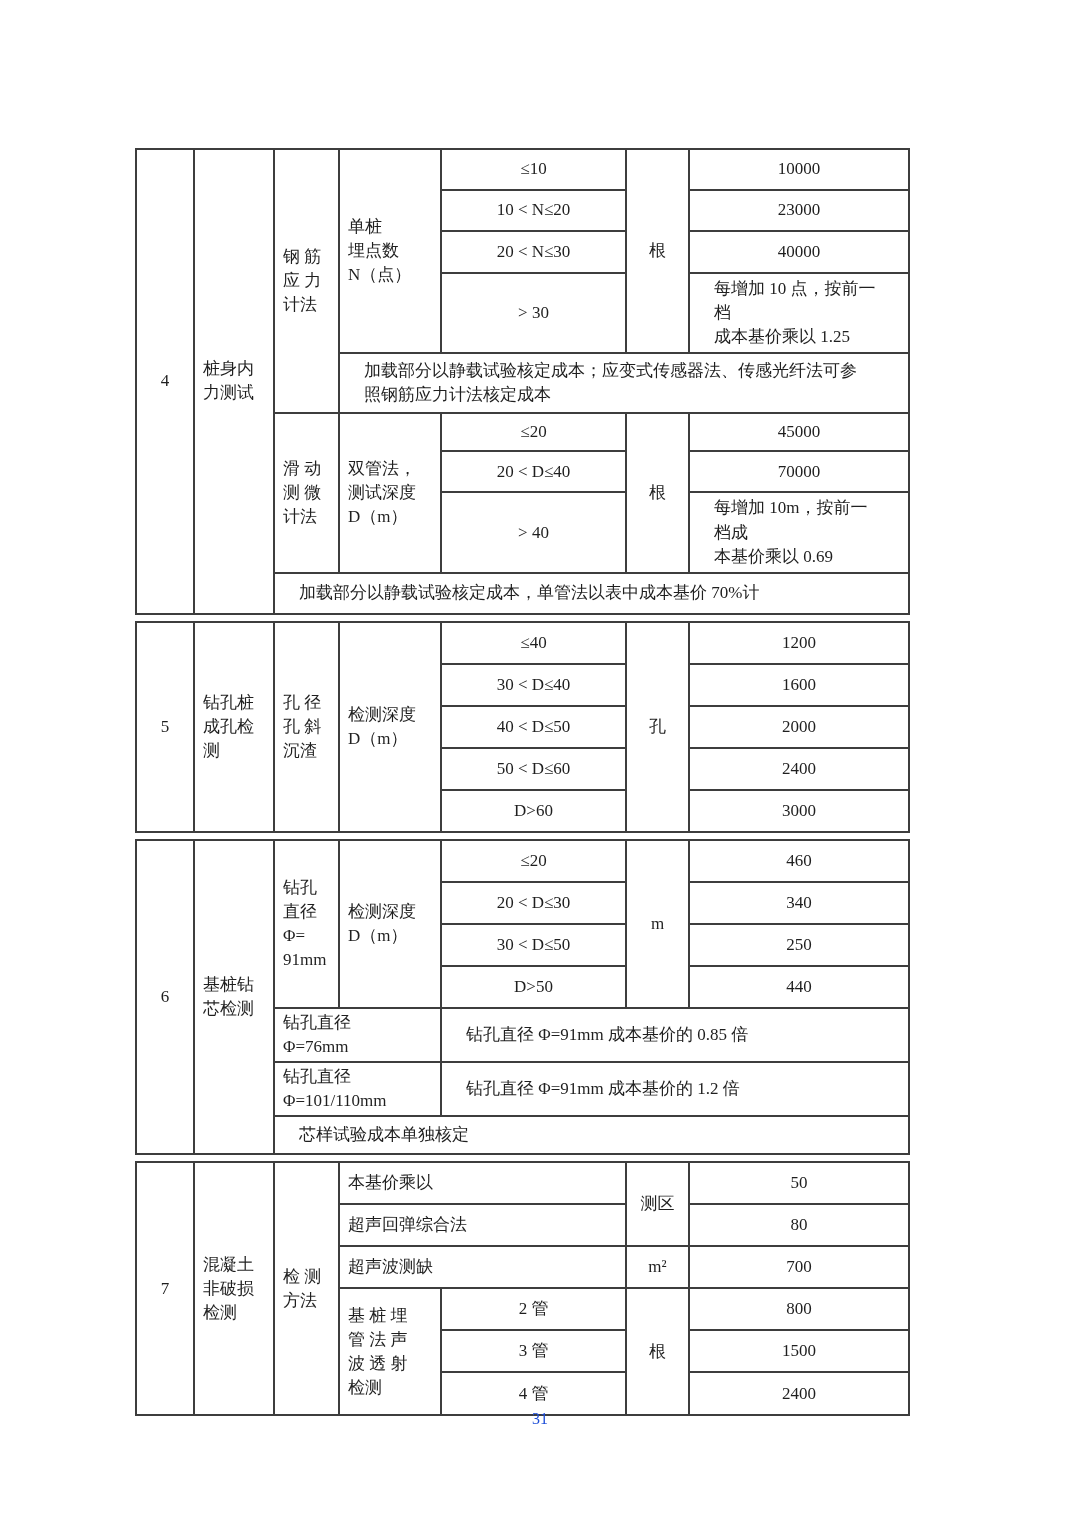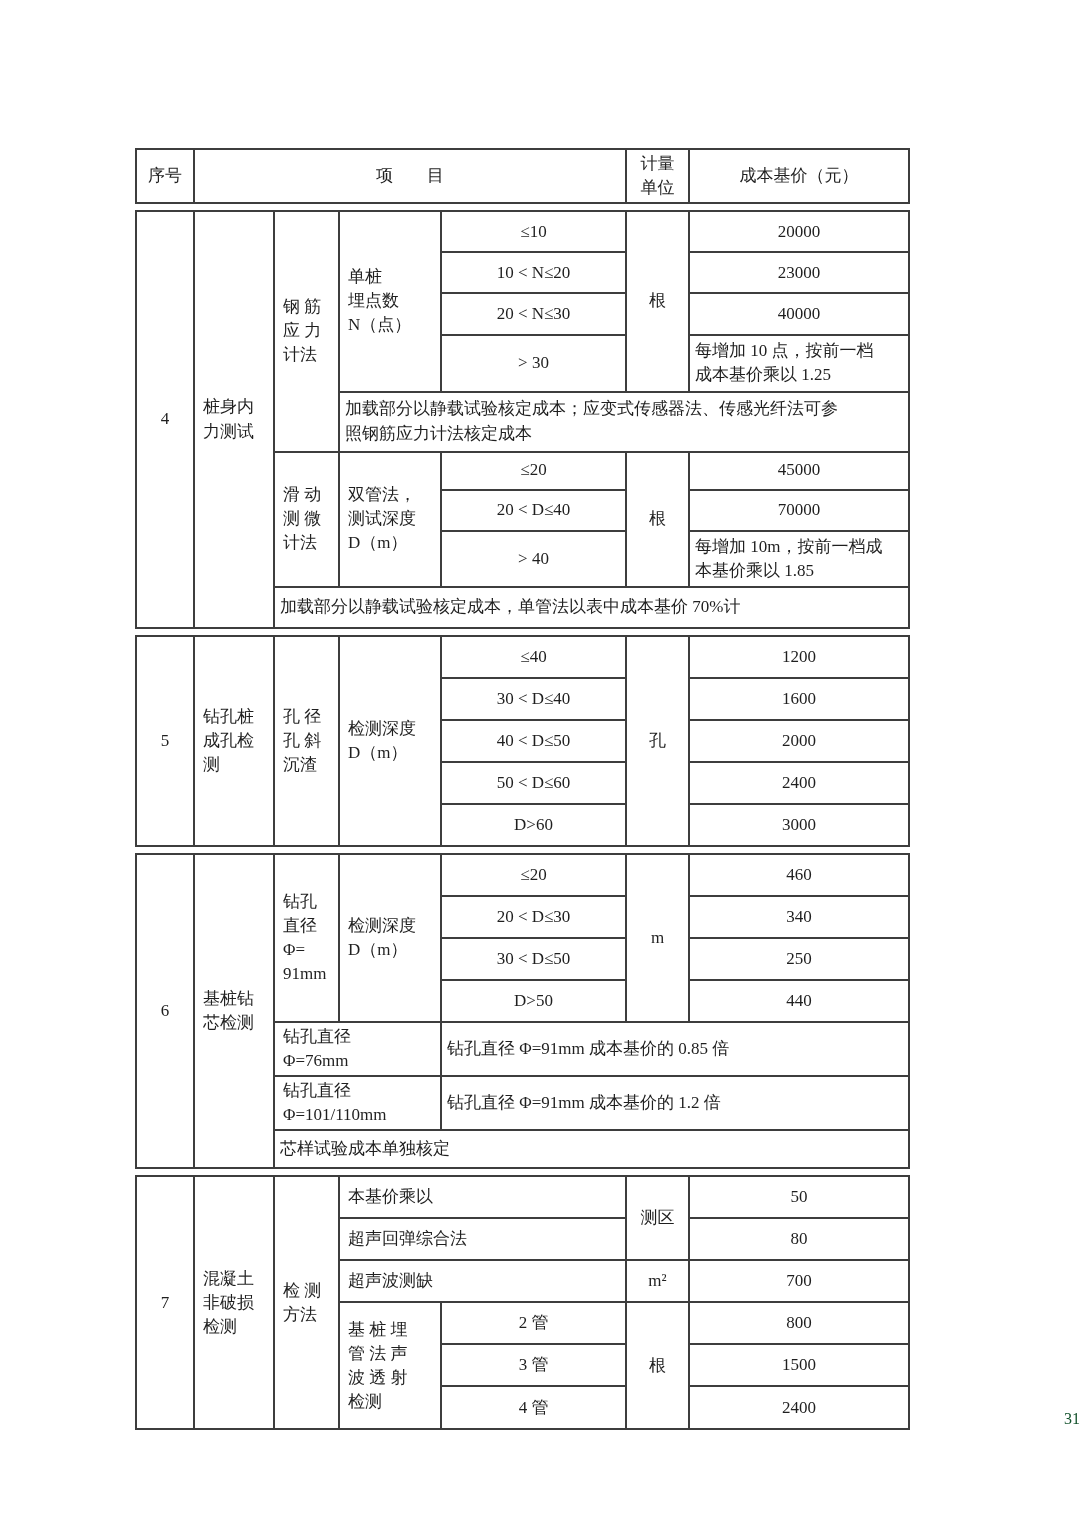--- a/index.html
+++ b/index.html
@@ -14,52 +14,35 @@
   td{
     border:2px solid #3d3d3d;
     vertical-align:middle;
     font-size:17px;line-height:1.42;
     overflow:hidden;
     padding:2px 4px;
   }
   .c{text-align:center;padding:2px 4px;}
   .l{text-align:left;padding:2px 8px;}
   .pre{white-space:pre-line;}
-  .note{text-align:left;padding:3px 5px;}
+  .note{text-align:left;padding:3px 24px;}
   
   .h44{height:44px}.h38{height:38px}.h41{height:41px}.h42{height:42px}
   .h43{height:43px}.h48{height:48px}.h50{height:50px}
   .h58{height:60px}
   .pagenum{
     position:absolute;left:0;top:1410px;width:100%;
-    text-align:right;font-size:16px;color:#14532d;
+    text-align:center;font-size:16px;color:#1d4ed8;
   }
 </style>
 </head>
 <body>
 
 <div class="doc">
 
-  <table>
-    <colgroup>
-      <col style="width:58px">
-        <col style="width:432px">
-      <col style="width:63px">
-        <col style="width:220px">
-    </colgroup>
-    <tbody>
-        <tr class="h44">
-      <td class="c">序号</td>
-      <td class="c">项　　目</td>
-      <td class="c pre">计量
-单位</td>
-      <td class="c">成本基价（元）</td>
-    </tr>
-  </tbody>
-    </table>
 
   <table>
     <colgroup>
       <col style="width:58px">
         <col style="width:80px">
         <col style="width:65px">
       <col style="width:102px">
         <col style="width:185px">
         <col style="width:63px">
       <col style="width:220px">
@@ -70,21 +53,21 @@
       <td class="l pre" rowspan="9">桩身内
 力测试</td>
       <td class="l pre" rowspan="5">钢 筋
 应 力
 计法</td>
       <td class="l pre" rowspan="4">单桩
 埋点数
 N（点）</td>
       <td class="c">≤10</td>
       <td class="c" rowspan="4">根</td>
-      <td class="c">20000</td>
+      <td class="c">10000</td>
     </tr>
     <tr class="h41">
       <td class="c">10 &lt; N≤20</td>
       <td class="c">23000</td>
     </tr>
     <tr class="h42">
       <td class="c">20 &lt; N≤30</td>
       <td class="c">40000</td>
     </tr>
     <tr class="h48">
@@ -107,21 +90,21 @@
       <td class="c" rowspan="3">根</td>
       <td class="c">45000</td>
     </tr>
     <tr class="h41">
       <td class="c">20 &lt; D≤40</td>
       <td class="c">70000</td>
     </tr>
     <tr class="h48">
       <td class="c">&gt; 40</td>
       <td class="note pre">每增加 10m，按前一档成
-本基价乘以 1.85</td>
+本基价乘以 0.69</td>
     </tr>
     <tr class="h41">
       <td class="note" colspan="5">加载部分以静载试验核定成本，单管法以表中成本基价 70%计</td>
     </tr>
   </tbody>
     </table>
 
   <table>
     <colgroup>
       <col style="width:58px">

